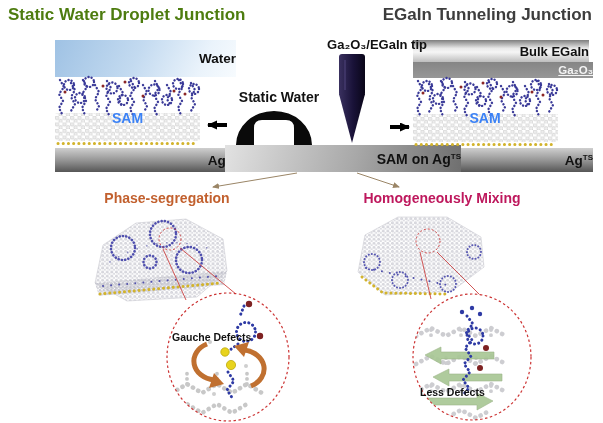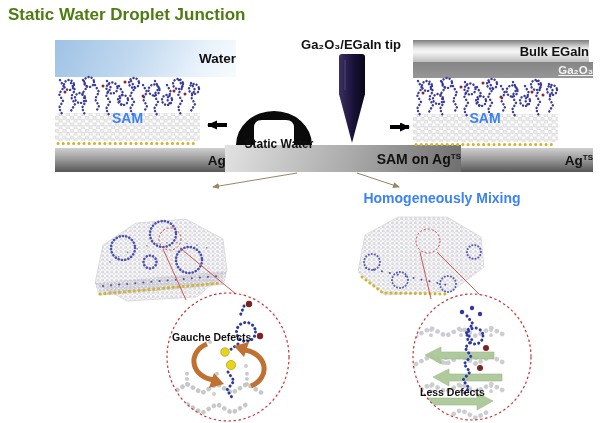--- a/index.html
+++ b/index.html
@@ -18,38 +18,39 @@
   #bulk-band{left:413px;top:40px;width:140px;height:22px;font-size:13px;
     background:linear-gradient(180deg,#7e7e7e 0%,#e9e9e9 38%,#f6f6f6 55%,#bdbdbd 100%);}
   #oxide-band{left:413px;top:62px;width:144px;height:16px;font-size:11.5px;color:#f4f4f4;
     background:linear-gradient(180deg,#858585,#979797);text-decoration:underline;}
   #mid-bar{left:225px;top:145px;width:200px;height:27px;font-size:14px;
     background:linear-gradient(105deg,#e2e2e2 0%,#a8a8a8 55%,#6f6f6f 100%);}
   .sup{font-size:8px;vertical-align:5px;font-weight:bold;}
   .sam-label{font-size:14px;font-weight:bold;color:#3b82f6;text-align:center;}
   #sam-label-left{left:55px;top:110px;width:145px;}
   #sam-label-right{left:413px;top:110px;width:144px;}
-  #tip-label{left:275px;top:37px;width:152px;text-align:center;font-size:13px;font-weight:bold;color:#111;}
-  #staticwater-label{left:214px;top:89px;width:130px;text-align:center;font-size:12px;font-weight:bold;color:#111;margin-top:48px;}
+  #tip-label{left:275px;top:37px;width:152px;text-align:right;font-size:13px;font-weight:bold;color:#111;}
+  #staticwater-label{left:214px;top:89px;width:130px;text-align:center;font-size:14px;font-weight:bold;color:#111;}
   .pathway{font-size:14px;font-weight:bold;text-align:center;white-space:nowrap;}
   #pathway-left{left:77px;top:190px;width:180px;color:#c2602e;}
-  #pathway-right{left:352px;top:190px;width:180px;color:#3b82f6;}
+  #pathway-right{left:352px;top:190px;width:180px;color:#be185d;}
   .callout-label{font-size:10.5px;font-weight:bold;color:#111;white-space:nowrap;}
   #gauche-label{left:172px;top:331px;}
   #less-label{left:420px;top:338px;margin-top:48px;}
   #artwork{left:0;top:0;width:603px;height:423px;pointer-events:none;}
   .txt{z-index:10;}
   svg{display:block;}
 </style>
 </head>
 <body>
 
 <div id="canvas">
 
   <div class="abs title txt" id="title-left">Static Water Droplet Junction</div>
+  <div class="abs title txt" id="title-right">EGaIn Tunneling Junction</div>
 
   <div class="abs band" id="water-band">
     <span>Water</span>
   </div>
   <div class="abs band" id="ag-left">
     <span><span>Ag</span><span class="sup">TS</span></span>
   </div>
 
   <div class="abs band" id="bulk-band">
     <span>Bulk EGaIn</span>
@@ -261,17 +262,18 @@
       <circle cx="486" cy="348" r="3" fill="#7e2222"></circle>
         <circle cx="480" cy="368" r="3" fill="#7e2222"></circle>
     </g>
     <ellipse cx="472" cy="357" rx="59" ry="63" fill="none" stroke="#cc3333" stroke-width="1.2" stroke-dasharray="2.5 2.5"></ellipse>
   </svg>
 
   <div class="abs sam-label txt" id="sam-label-left">SAM</div>
   <div class="abs sam-label txt" id="sam-label-right">SAM</div>
   <div class="abs txt" id="tip-label">Ga₂O₃/EGaIn tip</div>
   <div class="abs txt" id="staticwater-label">Static Water</div>
+  <div class="abs pathway txt" id="pathway-left">Phase-segregation</div>
   <div class="abs pathway txt" id="pathway-right">Homogeneously Mixing</div>
   <div class="abs callout-label txt" id="gauche-label">Gauche Defects</div>
   <div class="abs callout-label txt" id="less-label">Less Defects</div>
 
 </div>
 
 </body></html>

